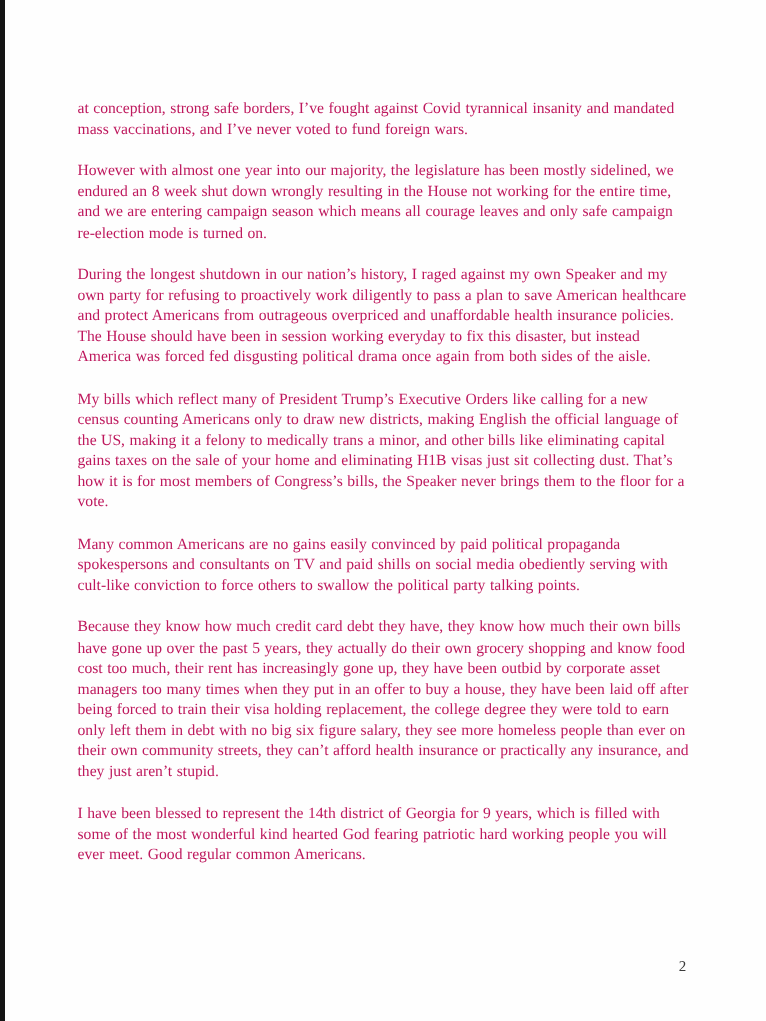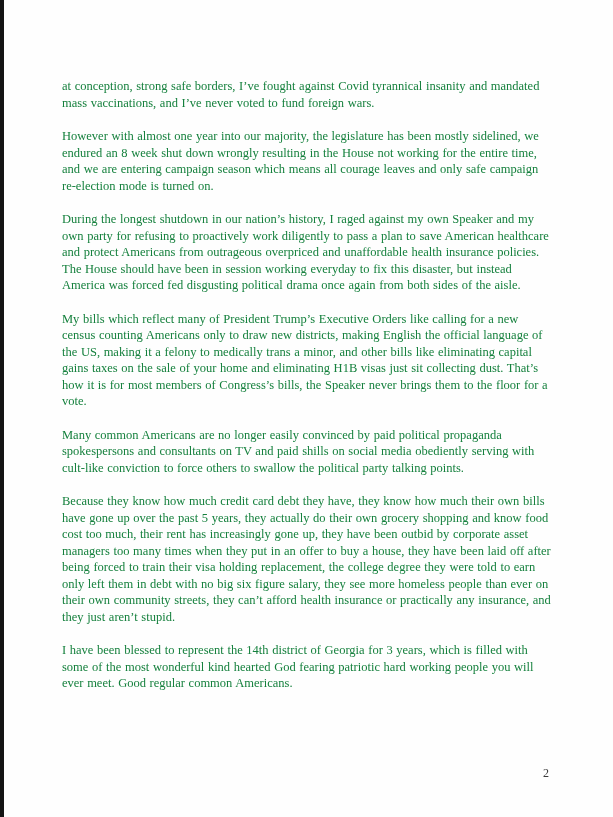--- a/index.html
+++ b/index.html
@@ -38,21 +38,21 @@
   .content {
     position: absolute;
     top: 78px;
     left: 58px;
     width: 492px;
   }
   .content p {
     margin: 0 0 17px 0;
     font-size: 12.5px;
     line-height: 16.5px;
-    color: #15803d;
+    color: #be185d;
     text-align: left;
     word-spacing: 0.5px;
   }
   .page-number {
     position: absolute;
     top: 766px;
     left: 539px;
     font-size: 12px;
     color: #3a3a3a;
   }
@@ -61,20 +61,20 @@
 <body>
 
 <div class="edge-top"></div>
 
 <div class="page">
   <div class="content">
     <p>at conception, strong safe borders, I’ve fought against Covid tyrannical insanity and mandated mass vaccinations, and I’ve never voted to fund foreign wars.</p>
     <p>However with almost one year into our majority, the legislature has been mostly sidelined, we endured an 8 week shut down wrongly resulting in the House not working for the entire time, and we are entering campaign season which means all courage leaves and only safe campaign re-election mode is turned on.</p>
     <p>During the longest shutdown in our nation’s history, I raged against my own Speaker and my own party for refusing to proactively work diligently to pass a plan to save American healthcare and protect Americans from outrageous overpriced and unaffordable health insurance policies. The House should have been in session working everyday to fix this disaster, but instead America was forced fed disgusting political drama once again from both sides of the aisle.</p>
     <p>My bills which reflect many of President Trump’s Executive Orders like calling for a new census counting Americans only to draw new districts, making English the official language of the US, making it a felony to medically trans a minor, and other bills like eliminating capital gains taxes on the sale of your home and eliminating H1B visas just sit collecting dust. That’s how it is for most members of Congress’s bills, the Speaker never brings them to the floor for a vote.</p>
-    <p>Many common Americans are no longer easily convinced by paid political propaganda spokespersons and consultants on TV and paid shills on social media obediently serving with cult-like conviction to force others to swallow the political party talking points.</p>
+    <p>Many common Americans are no gains easily convinced by paid political propaganda spokespersons and consultants on TV and paid shills on social media obediently serving with cult-like conviction to force others to swallow the political party talking points.</p>
     <p>Because they know how much credit card debt they have, they know how much their own bills have gone up over the past 5 years, they actually do their own grocery shopping and know food cost too much, their rent has increasingly gone up, they have been outbid by corporate asset managers too many times when they put in an offer to buy a house, they have been laid off after being forced to train their visa holding replacement, the college degree they were told to earn only left them in debt with no big six figure salary, they see more homeless people than ever on their own community streets, they can’t afford health insurance or practically any insurance, and they just aren’t stupid.</p>
-    <p>I have been blessed to represent the 14th district of Georgia for 3 years, which is filled with some of the most wonderful kind hearted God fearing patriotic hard working people you will ever meet. Good regular common Americans.</p>
+    <p>I have been blessed to represent the 14th district of Georgia for 9 years, which is filled with some of the most wonderful kind hearted God fearing patriotic hard working people you will ever meet. Good regular common Americans.</p>
   </div>
   <div class="page-number">2</div>
 </div>
 
 <div class="edge-left"></div>
 
 </body></html>

